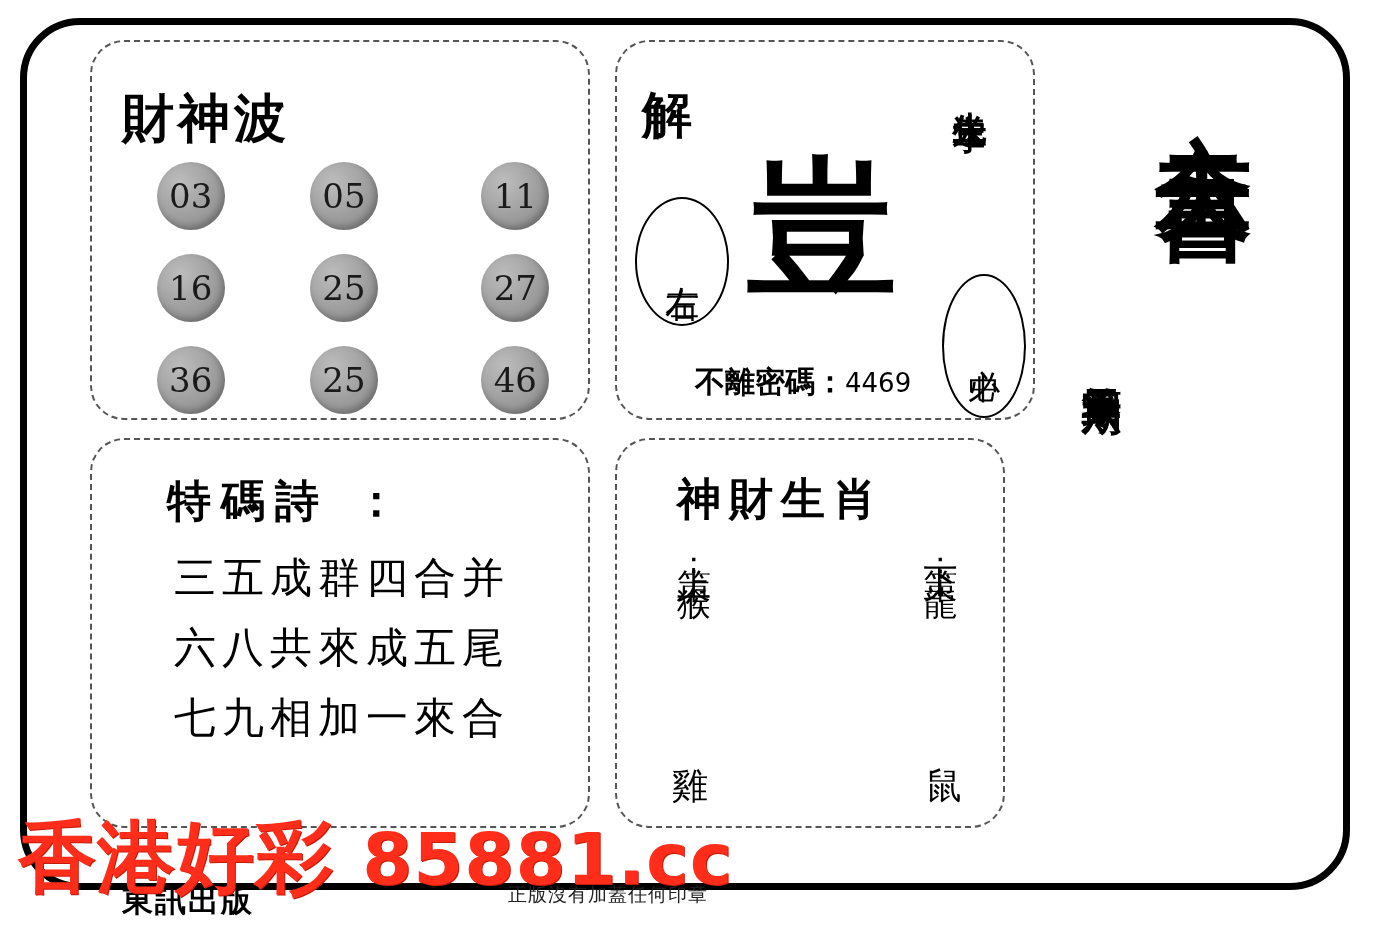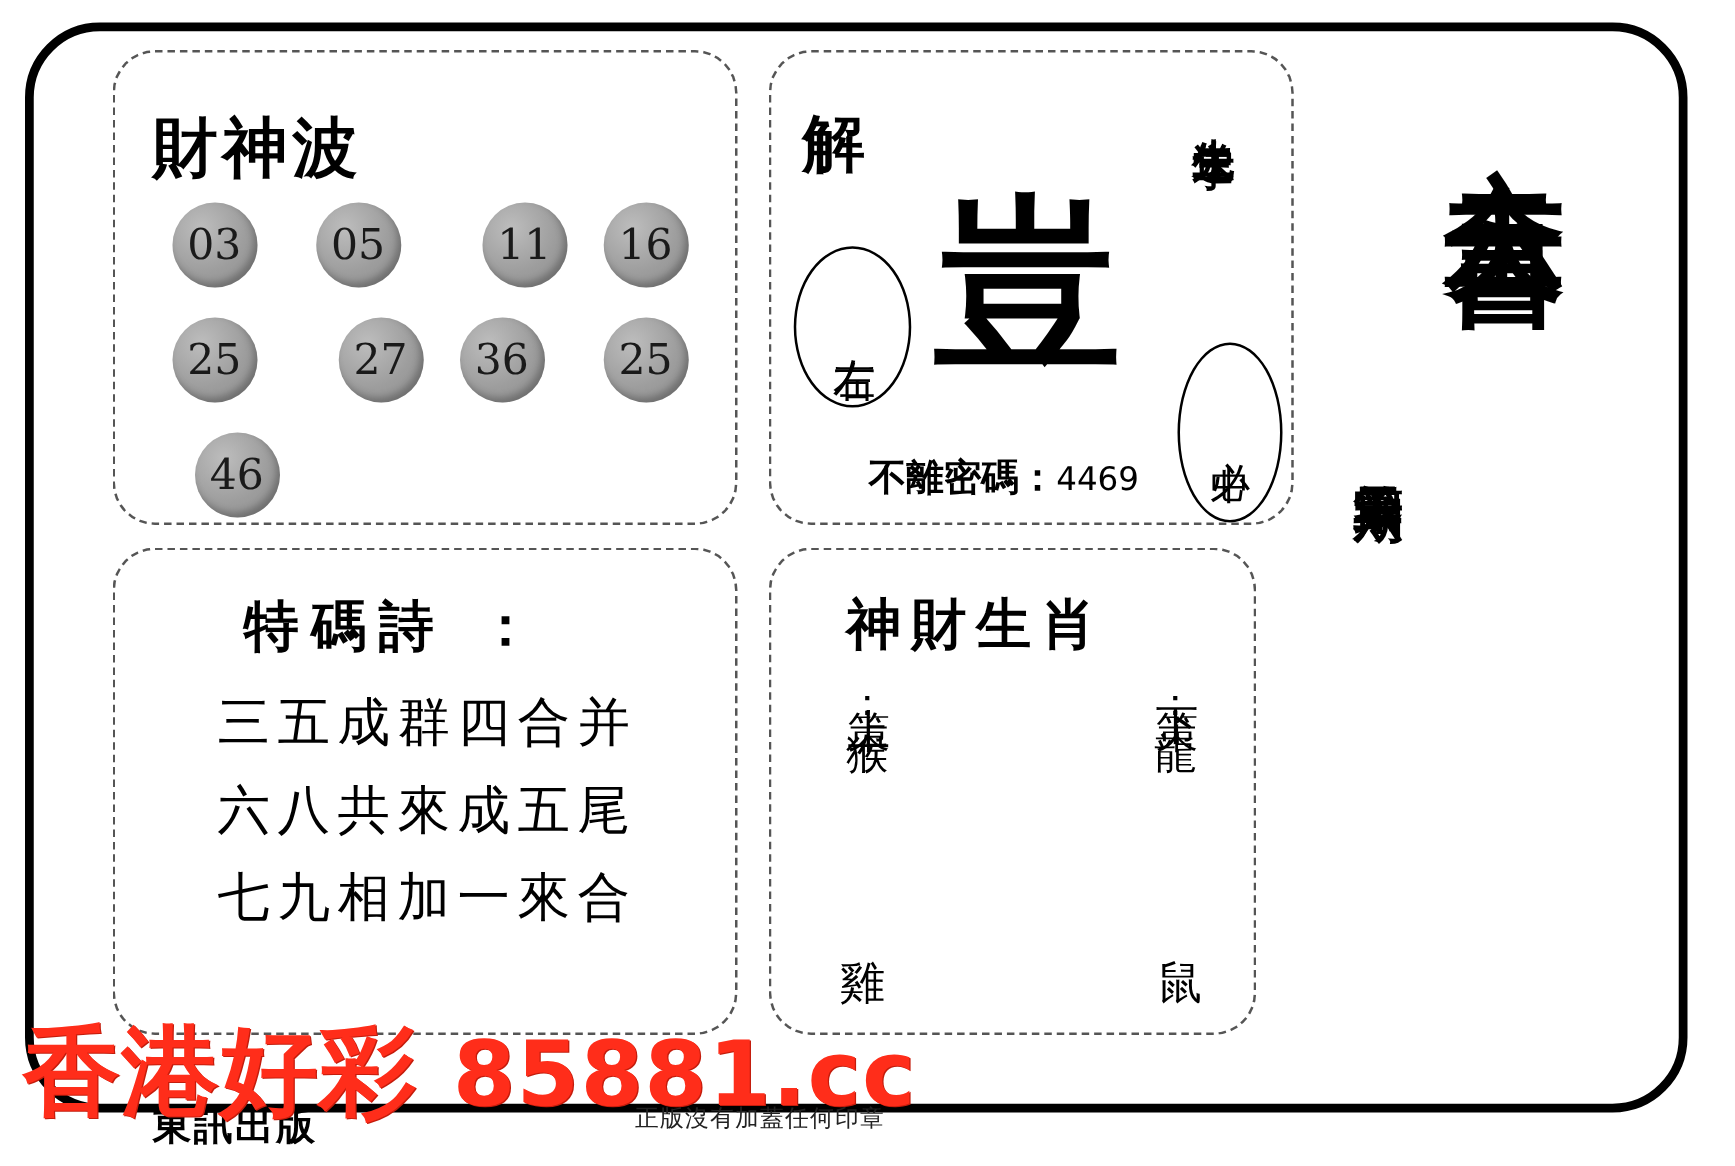--- a/index.html
+++ b/index.html
@@ -50,36 +50,35 @@
   }
   #title-caishenbo {
     left: 30px; top: 42px;
     font-size: 52px;
     font-family: Liberation Serif, serif;
   }
   #title-poem {
     left: 75px; top: 32px;
     font-size: 44px;
     letter-spacing: 10px;
-    margin-left: 28px;
   }
   #title-zodiac {
     left: 60px; top: 30px;
     font-size: 44px;
     letter-spacing: 8px;
   }
 
   
   .ball-grid {
     position: absolute;
     left: 22px;
     top: 120px;
     width: 460px;
     display: grid;
-    grid-template-columns: repeat(4, 1fr);
+    grid-template-columns: repeat(3, 1fr);
     grid-row-gap: 24px;
     justify-items: center;
   }
   .ball {
     width: 68px;
     height: 68px;
     border-radius: 50%;
     background: radial-gradient(circle at 34% 30%, #bdbdbd 0%, #9d9d9d 55%, #8c8c8c 100%);
     color: #1a1a1a;
     display: flex;

